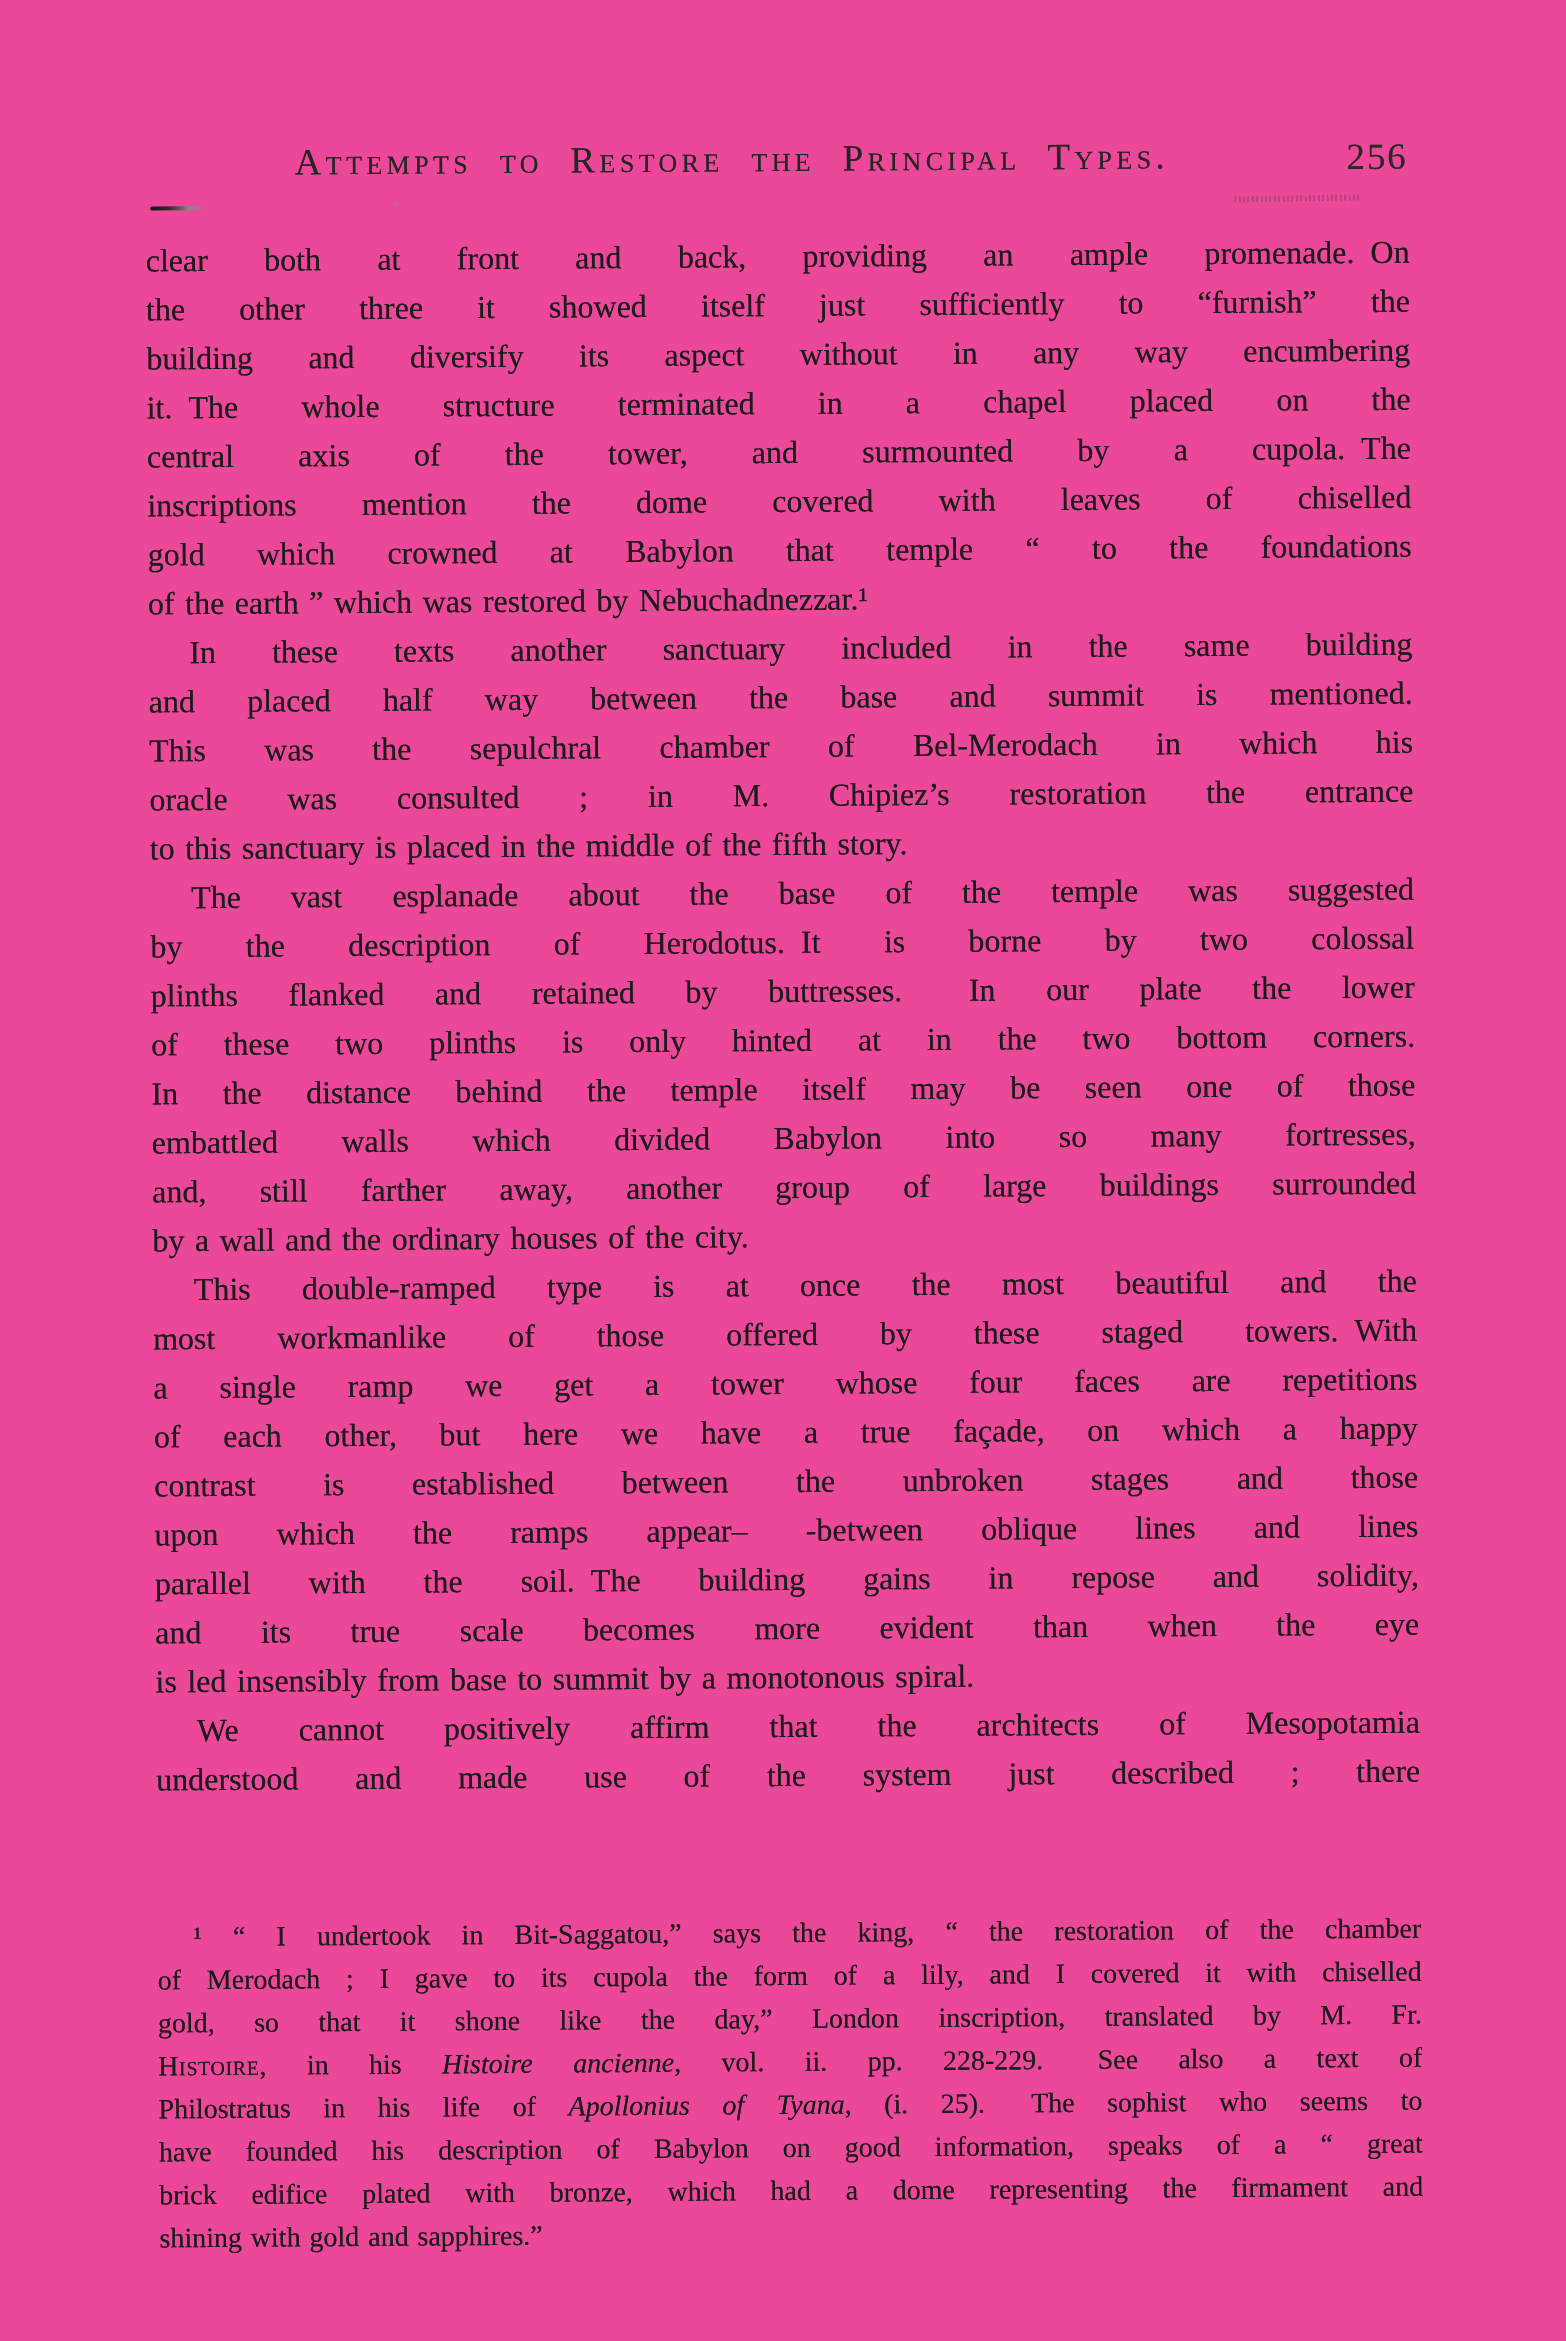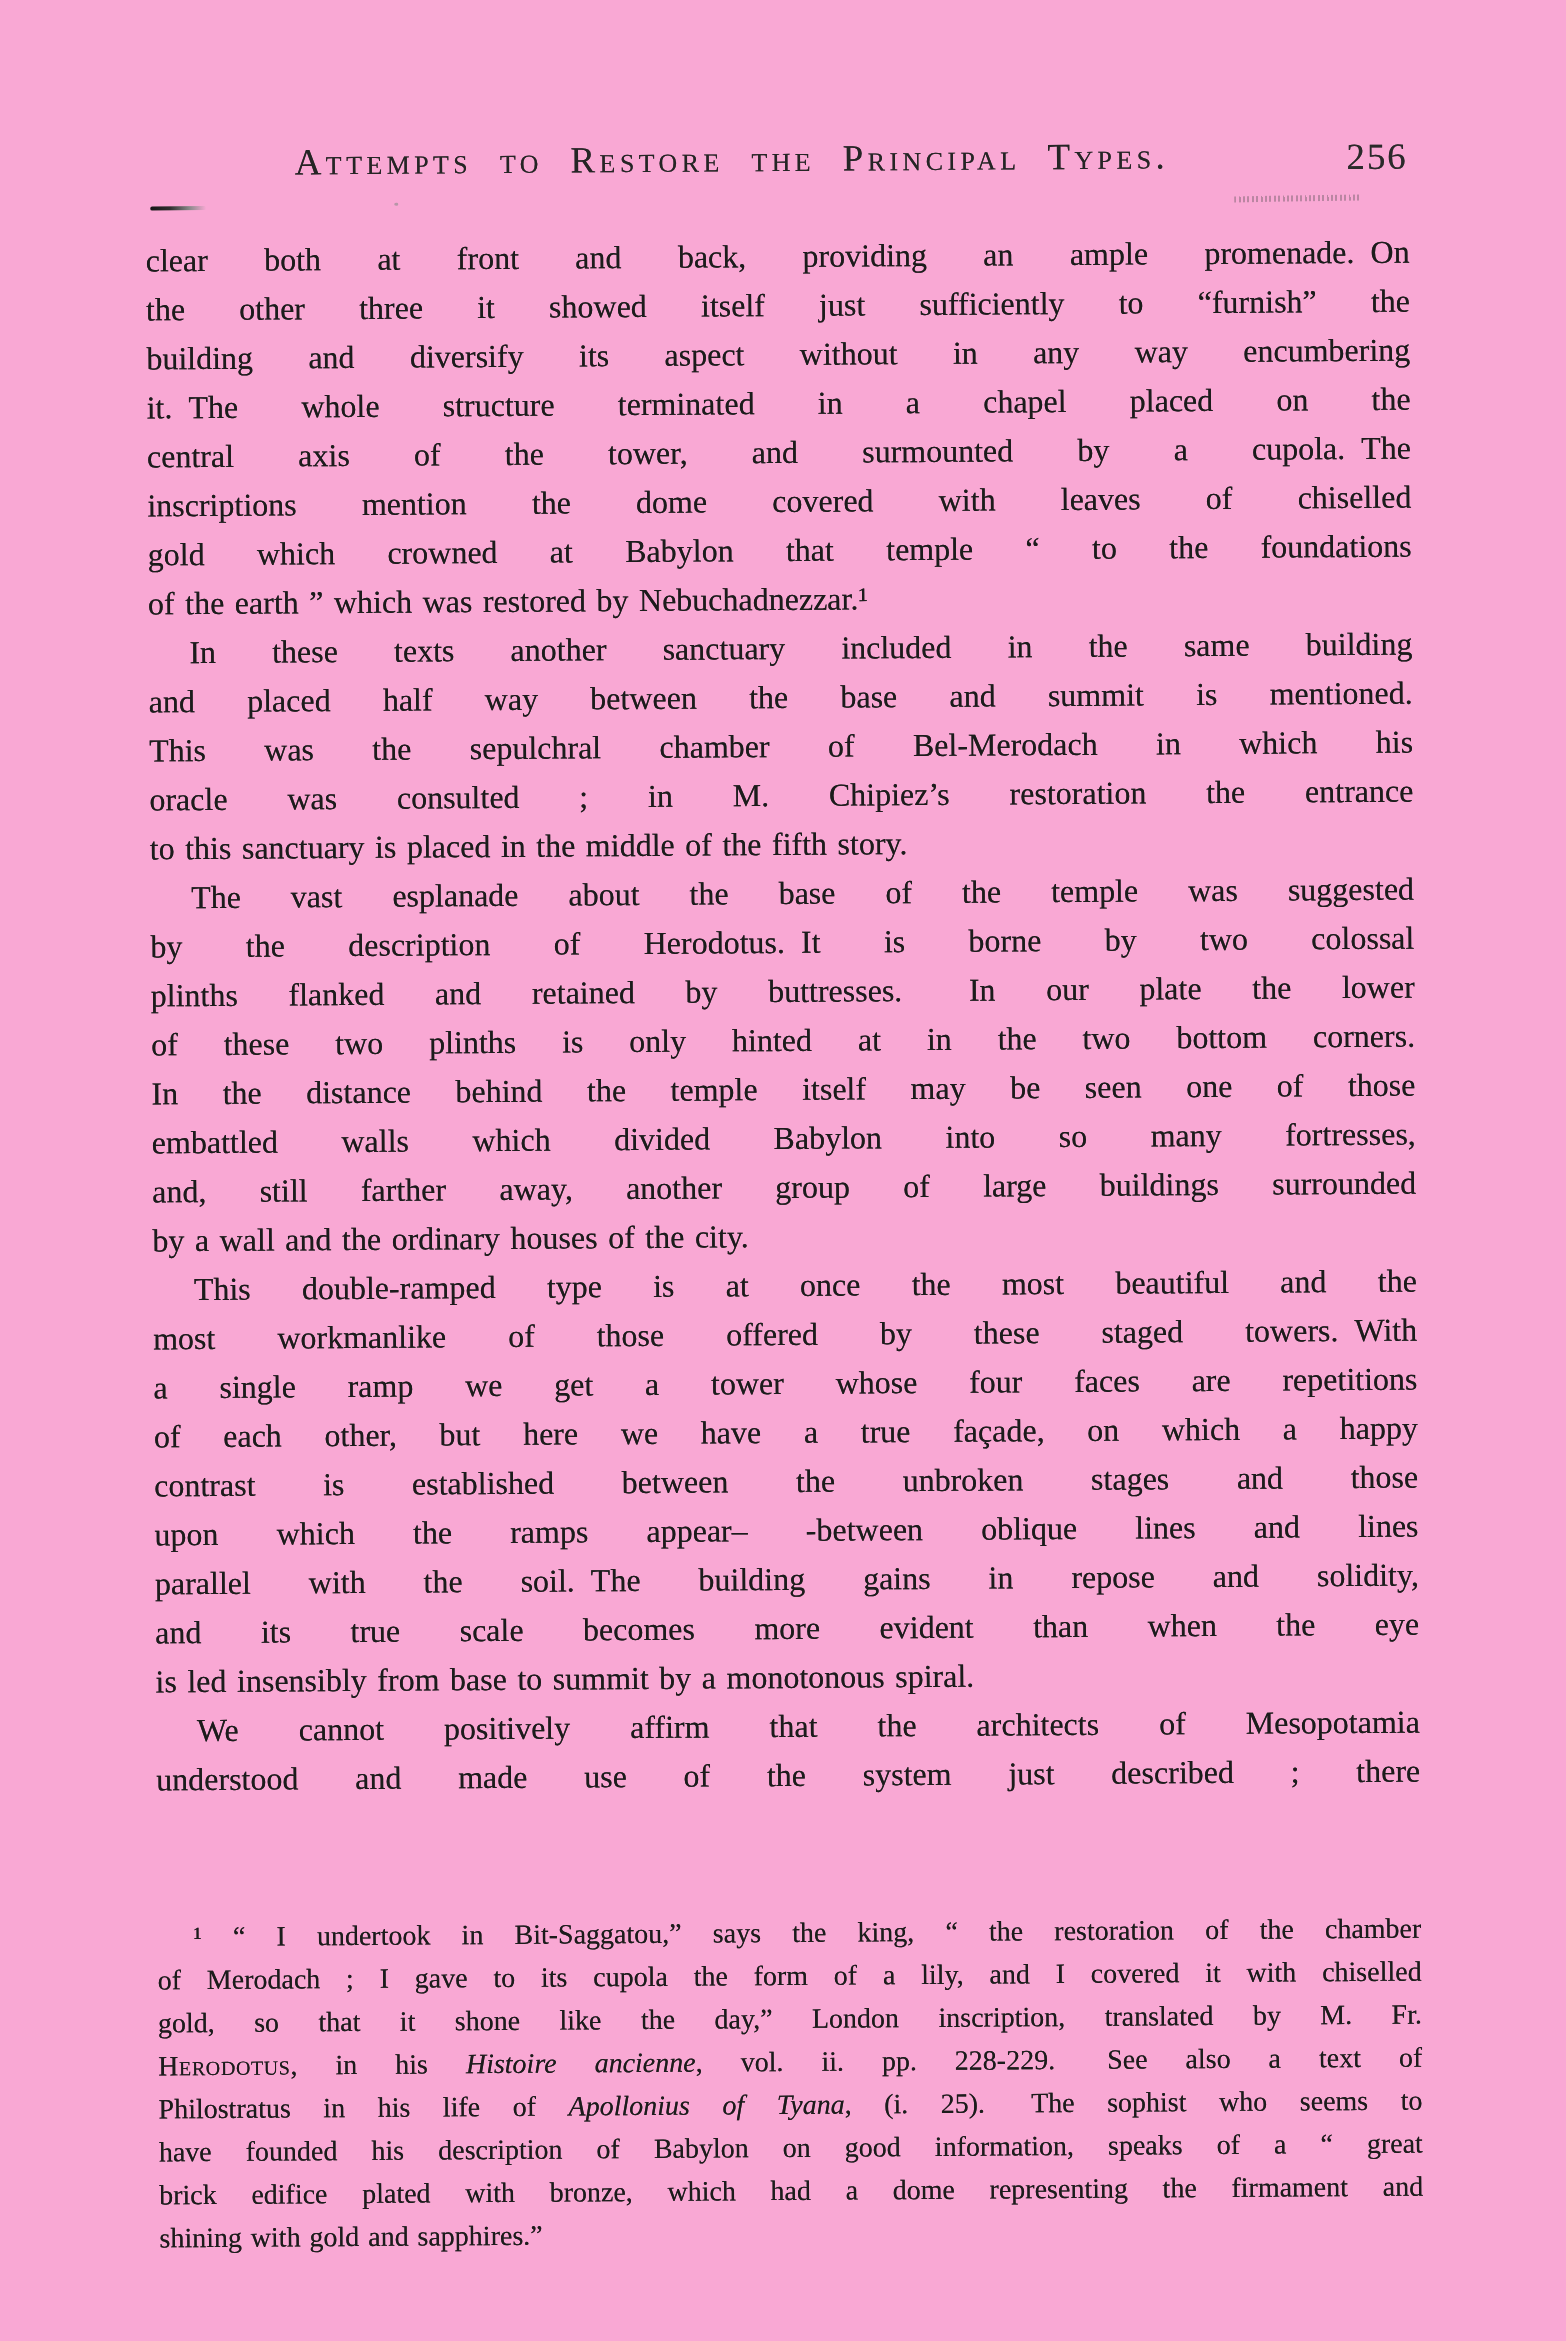--- a/index.html
+++ b/index.html
@@ -4,21 +4,21 @@
 <style>
   html, body { margin: 0; padding: 0; }
   body {
     width: 1567px; height: 2342px;
     background: #ffffff;
     font-family: "Liberation Serif", "DejaVu Serif", serif;
     color: #1c1c1c;
     overflow: hidden;
     position: relative;
   }
-  .page { position: absolute; inset: 0; background: #f9a8d4; }
+  .page { position: absolute; inset: 0; background: #ec4899; }
   .scan { position: absolute; inset: 0; transform: rotate(-0.4deg); transform-origin: 50% 50%; }
 
   
   .header { position: absolute; left: 152px; top: 136px; width: 1264px; height: 57px; }
   .htitle {
     position: absolute; left: 0; top: 0; width: 1174px;
     text-align: center;
     font-size: 37px; line-height: 46px;
     font-variant: small-caps;
     letter-spacing: 4.4px; word-spacing: 14px;
@@ -119,21 +119,21 @@
       <div class="fl j ind">
         <span>¹ “ I undertook in Bit-Saggatou,” says the king, “ the restoration of the chamber</span>
       </div>
       <div class="fl j">
         <span>of Merodach ; I gave to its cupola the form of a lily, and I covered it with chiselled</span>
       </div>
       <div class="fl j">
         <span>gold, so that it shone like the day,” London inscription, translated by M. Fr.</span>
       </div>
       <div class="fl j">
-        <span class="sc">Herodotus</span><span>, in his </span><span class="it">Histoire ancienne</span><span>, vol. ii. pp. 228-229.  See also a text of</span>
+        <span class="sc">Histoire</span><span>, in his </span><span class="it">Histoire ancienne</span><span>, vol. ii. pp. 228-229.  See also a text of</span>
       </div>
       <div class="fl j">
         <span>Philostratus in his life of </span><span class="it">Apollonius of Tyana</span><span>, (i. 25).  The sophist who seems to</span>
       </div>
       <div class="fl j">
         <span>have founded his description of Babylon on good information, speaks of a “ great</span>
       </div>
       <div class="fl j">
         <span>brick edifice plated with bronze, which had a dome representing the firmament and</span>
       </div>

